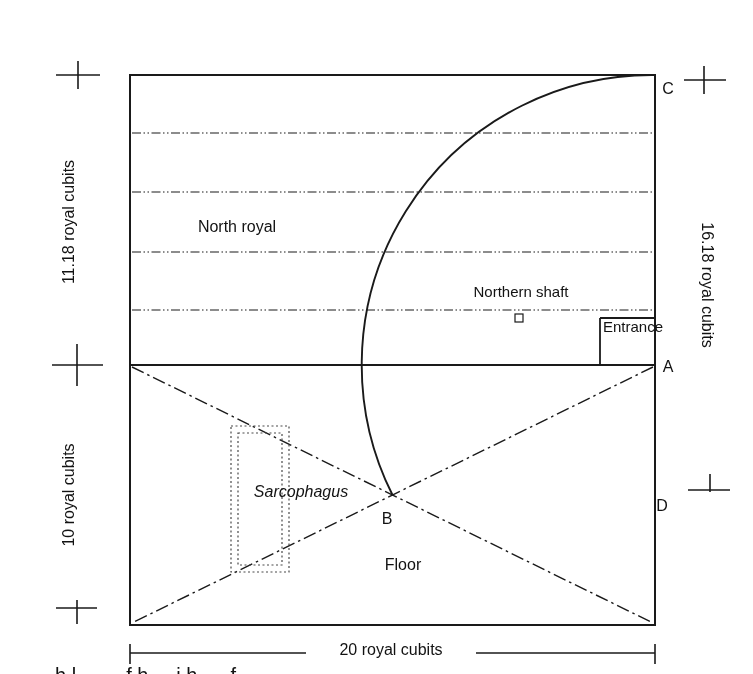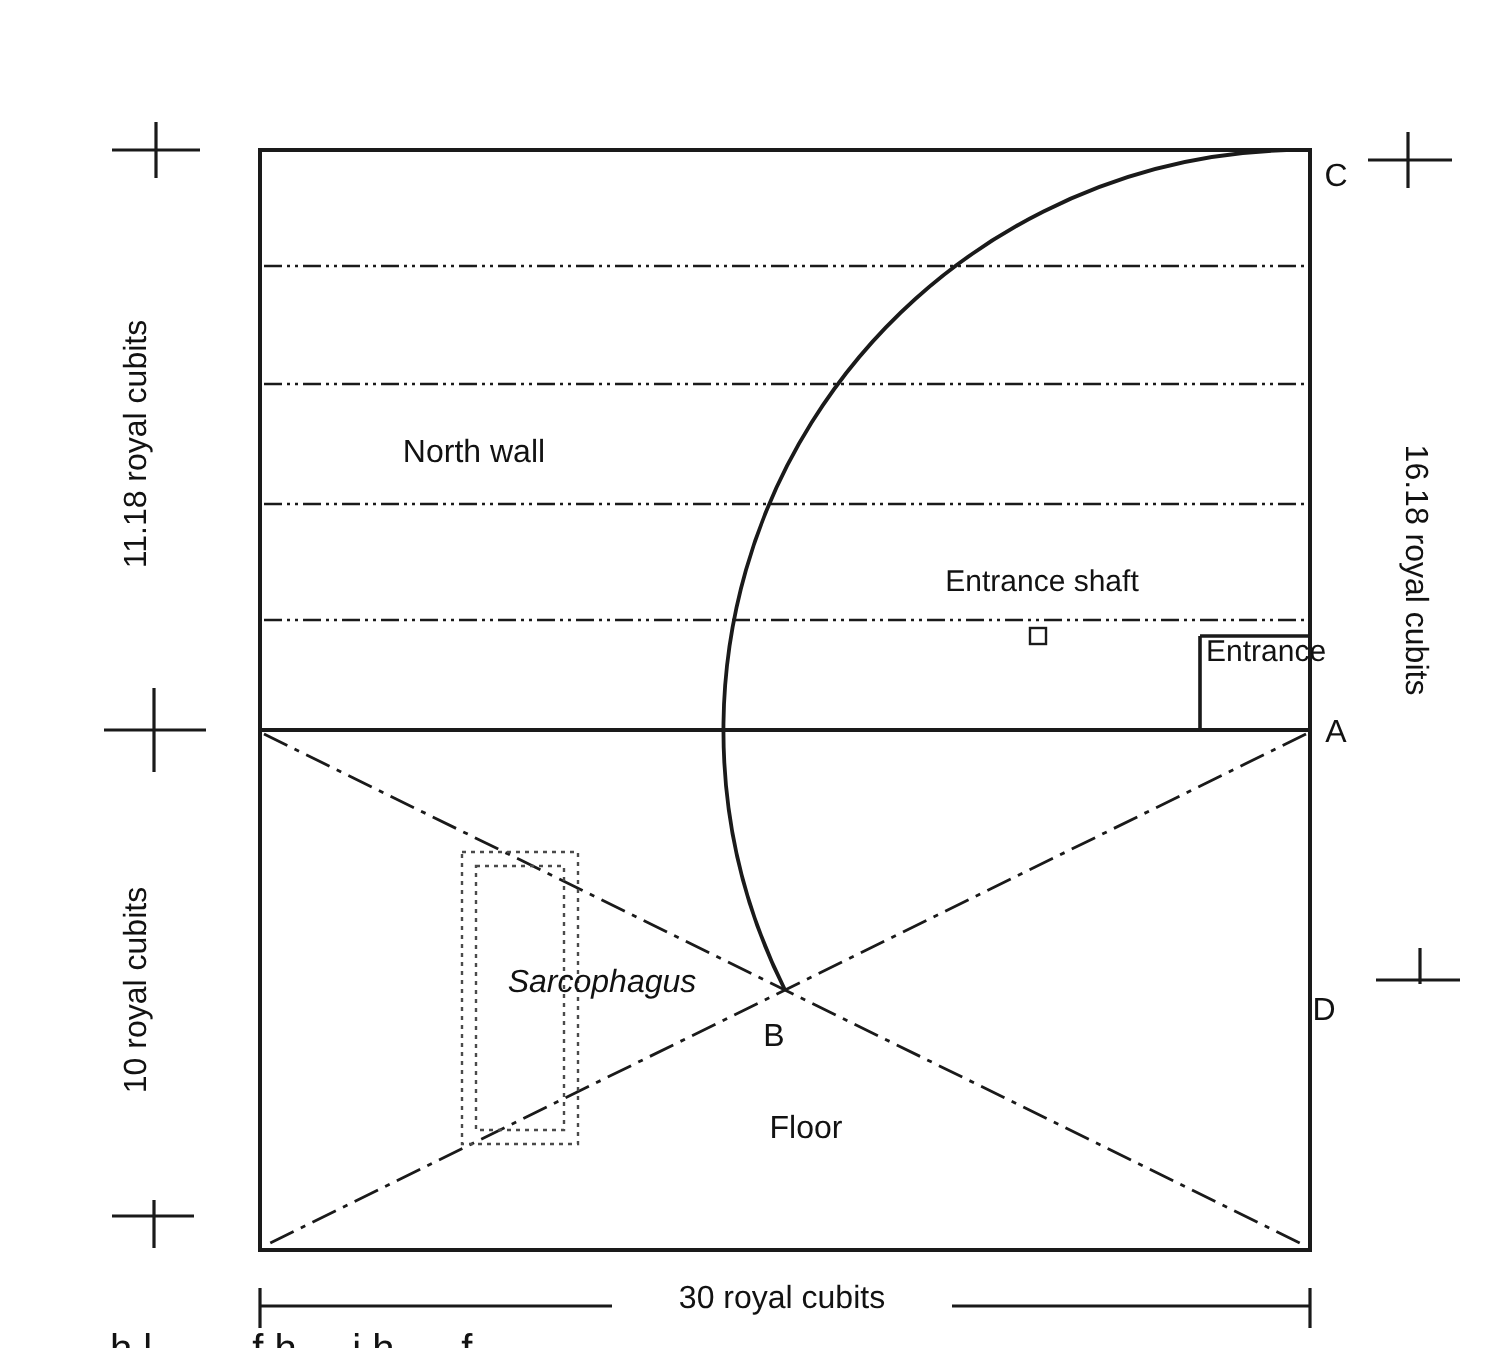--- a/index.html
+++ b/index.html
@@ -77,35 +77,35 @@
       <line x1="710" y1="474" x2="710" y2="492"></line>
 
       <line x1="130" y1="644" x2="130" y2="664"></line>
       <line x1="655" y1="644" x2="655" y2="664"></line>
 
       <line x1="130" y1="653" x2="306" y2="653"></line>
       <line x1="476" y1="653" x2="655" y2="653"></line>
     </g>
   </svg>
 
-  <div class="lbl" style="left:237px;top:227px;">North wall</div>
+  <div class="lbl" style="left:237px;top:227px;">North royal</div>
 
-  <div class="lbl small" style="left:521px;top:291px;">Entrance shaft</div>
+  <div class="lbl small" style="left:521px;top:291px;">Northern shaft</div>
 
   <div class="lbl small left-align" style="left:603px;top:326px;">Entrance</div>
 
   <div class="lbl" style="left:301px;top:492px;font-style:italic;">Sarcophagus</div>
 
   <div class="lbl" style="left:403px;top:565px;">Floor</div>
 
   <div class="lbl pt" style="left:668px;top:89px;">C</div>
   <div class="lbl pt" style="left:668px;top:367px;">A</div>
   <div class="lbl pt" style="left:662px;top:506px;">D</div>
   <div class="lbl pt" style="left:387px;top:519px;">B</div>
 
   <div class="lbl rot-l" style="left:69px;top:222px;">11.18 royal cubits</div>
   <div class="lbl rot-l" style="left:69px;top:495px;">10 royal cubits</div>
   <div class="lbl rot-r" style="left:707px;top:285px;">16.18 royal cubits</div>
-  <div class="lbl" style="left:391px;top:650px;">30 royal cubits</div>
+  <div class="lbl" style="left:391px;top:650px;">20 royal cubits</div>
 
   <div class="caption-frag">h l         f h     i h      f</div>
 
 </div>
 
 </body></html>

